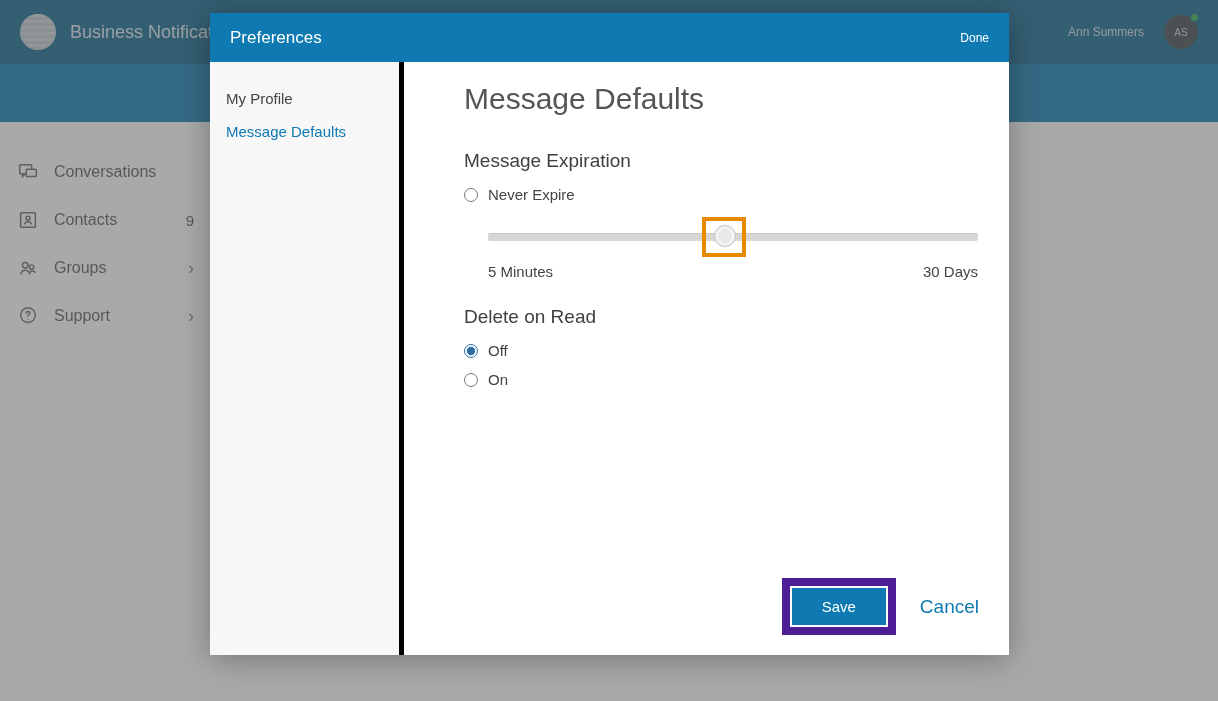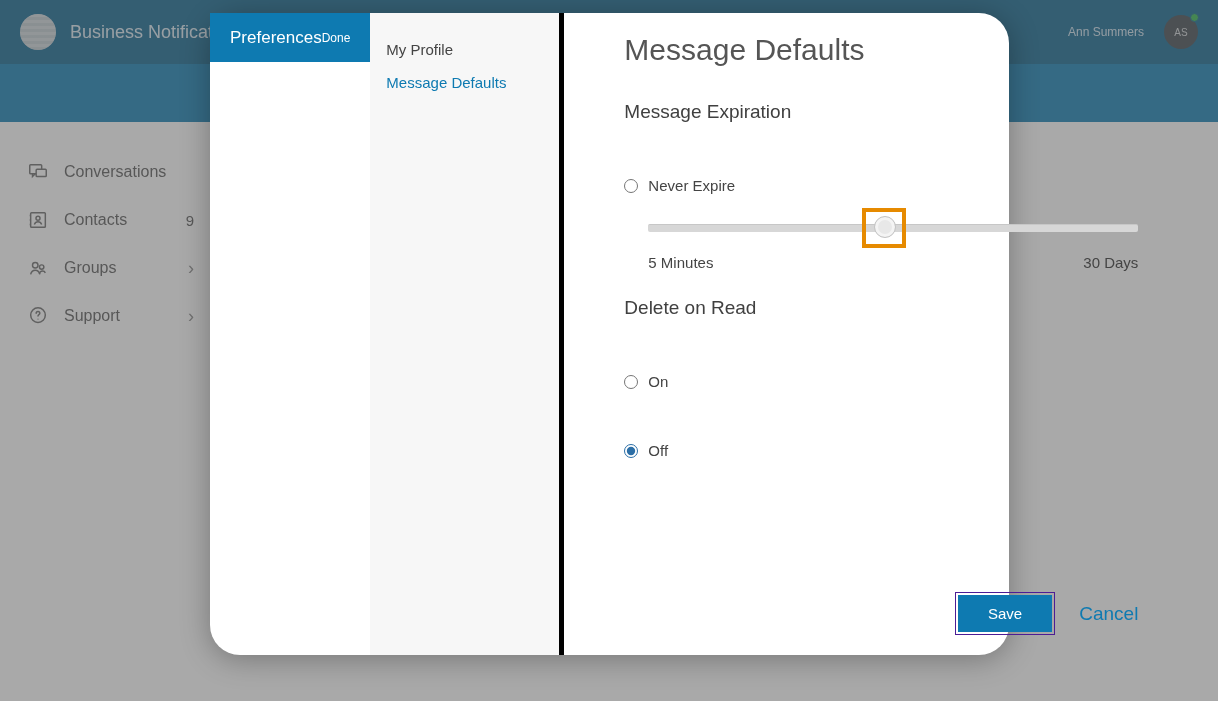--- a/index.html
+++ b/index.html
@@ -9,51 +9,51 @@
   .app-header { height: 64px; background: #0c628d; display: flex; align-items: center; padding: 0 20px; color: #e1eef6; }
   .app-logo { width: 36px; height: 36px; border-radius: 50%; background: #cfd8dc; margin-right: 14px; position: relative; overflow: hidden; }
   .app-logo::before { content: ""; position: absolute; inset: 0; background: repeating-linear-gradient(0deg,#b0bec5 0 3px,#cfd8dc 3px 6px); border-radius: 50%; opacity: .55; }
   .app-title { font-size: 18px; font-weight: 400; color: #dbeaf3; }
   .header-spacer { flex: 1; }
   .user-name { color: #cfe3ef; font-size: 12px; margin-right: 20px; }
   .avatar { width: 34px; height: 34px; border-radius: 50%; background: #3e464c; color: #d0d4d7; display: flex; align-items: center; justify-content: center; font-size: 10px; position: relative; }
   .avatar .status-dot { position: absolute; width: 9px; height: 9px; border-radius: 50%; background: #2fb64a; top: -2px; right: -1px; border: 1px solid #0c628d; }
   .app-subheader { height: 58px; background: #0e7bb1; }
   .app-body { display: flex; height: calc(701px - 64px - 58px); }
-  .side-nav { width: 210px; padding: 26px 10px 10px 20px; color: #555; }
+  .side-nav { width: 210px; padding: 26px 10px 10px 10px; color: #555; }
   .side-item { display: flex; align-items: center; gap: 14px; padding: 12px 6px; font-size: 16px; color: #555; cursor: pointer; }
   .side-item .glyph { width: 24px; height: 24px; display: flex; align-items: center; justify-content: center; color: #666; }
   .side-item .label { flex: 1; }
   .side-item .badge { font-size: 15px; color: #555; }
   .side-item .chev { color: #888; font-size: 18px; }
   
   .modal-scrim { position: absolute; inset: 0; background: rgba(90,90,90,.52); }
-  .modal { position: absolute; top: 13px; left: 210px; width: 799px; height: 642px; background: #fff; box-shadow: 0 4px 30px rgba(0,0,0,.3); display: flex; flex-direction: row; border-radius: 30px; }
+  .modal { position: absolute; top: 13px; left: 210px; width: 799px; height: 642px; background: #fff; box-shadow: 0 4px 30px rgba(0,0,0,.3); display: flex; flex-direction: column; }
   .modal-header { height: 49px; background: #0e7ab1; display: flex; align-items: center; padding: 0 20px; }
   .modal-header .mh-title { color: #fff; font-size: 17px; font-weight: 400; }
   .modal-header .done { margin-left: auto; color: #fff; font-size: 12px; cursor: pointer; }
   .modal-body { flex: 1; display: flex; min-height: 0; }
   .modal-sidebar { width: 194px; background: #f7f7f7; border-right: 5px solid #000000; padding: 20px 16px; }
   .ms-item { font-size: 15px; padding: 8px 0; color: #444; cursor: pointer; }
   .ms-item.active { color: #0e7ab1; }
   .modal-content { flex: 1; padding: 20px 30px 20px 60px; display: flex; flex-direction: column; }
   .page-title { font-size: 30px; font-weight: 400; color: #555; margin-bottom: 34px; }
   .section-title { font-size: 19px; font-weight: 400; color: #404040; margin-bottom: 14px; }
-  .radio-row { display: flex; align-items: center; gap: 10px; font-size: 15px; color: #444; margin-bottom: 12px; margin-top: 40px; }
+  .radio-row { display: flex; align-items: center; gap: 10px; font-size: 15px; color: #444; margin-bottom: 12px; }
   .radio-row input[type=radio] { width: 14px; height: 14px; accent-color: #2b6ea6; }
   .exp-value { color: #2e9a3e; }
   .slider-wrap { position: relative; margin: 6px 0 8px 24px; width: 490px; height: 34px; }
   .slider-track { position: absolute; top: 12px; left: 0; right: 0; height: 8px; background: #d7d7d7; border-top: 1px solid #c7c7c7; border-radius: 2px; }
   .slider-handle { position: absolute; top: 4px; width: 22px; height: 22px; border-radius: 50%; background: #e8e8e8; border: 1px solid #c3c3c3; left: 226px; cursor: grab; box-shadow: inset 0 0 0 3px #f4f4f4; }
   .slider-highlight { position: absolute; top: -4px; left: 214px; width: 44px; height: 40px; border: 4px solid #e68a00; pointer-events: none; }
   .slider-labels { display: flex; justify-content: space-between; font-size: 15px; color: #444; margin: 0 0 26px 24px; width: 490px; align-items: center; }
   .help-text { color: #6b6b6b; font-size: 14.5px; margin-bottom: 16px; }
   .modal-footer { margin-top: auto; display: flex; justify-content: flex-end; align-items: center; gap: 24px; padding-top: 10px; }
   .btn-save { background: #0e7ab1; color: #fff; border: none; font-size: 15px; padding: 10px 30px; cursor: pointer; }
-  .save-highlight { border: 1px solid #4c1d95; padding: 2px; display: inline-flex; }
+  .save-highlight { border: 8px solid #4c1d95; padding: 2px; display: inline-flex; }
   .btn-cancel { color: #0e7ab1; font-size: 19px; cursor: pointer; background: none; border: none; }
   svg { display: block; }
 </style>
 </head>
 <body>
 
 <div class="app-shell">
 
   <div class="app-header">
     <div class="app-logo"></div>
@@ -145,26 +145,26 @@
           <div class="slider-highlight"></div>
         </div>
         <div class="slider-labels">
           <span>5 Minutes</span>
           <span>30 Days</span>
         </div>
 
         <h2 class="section-title">Delete on Read</h2>
 
         <label class="radio-row">
+          <input type="radio" name="dor" checked="" style="">
+          <span>Off</span>
+        </label>
+        <label class="radio-row">
           <input type="radio" name="dor" style="">
           <span>On</span>
-        </label>
-        <label class="radio-row">
-          <input type="radio" name="dor" checked="" style="">
-          <span>Off</span>
         </label>
 
         <div class="modal-footer">
           <span class="save-highlight">
             <button class="btn-save">Save</button>
           </span>
           <button class="btn-cancel">Cancel</button>
         </div>
       </div>
     </div>

